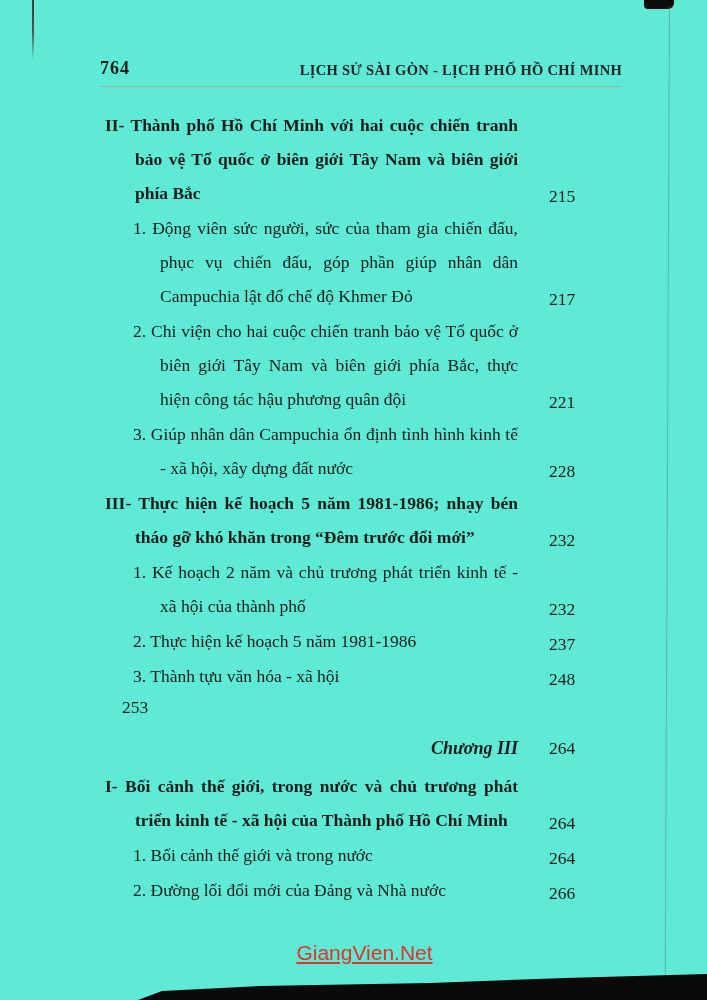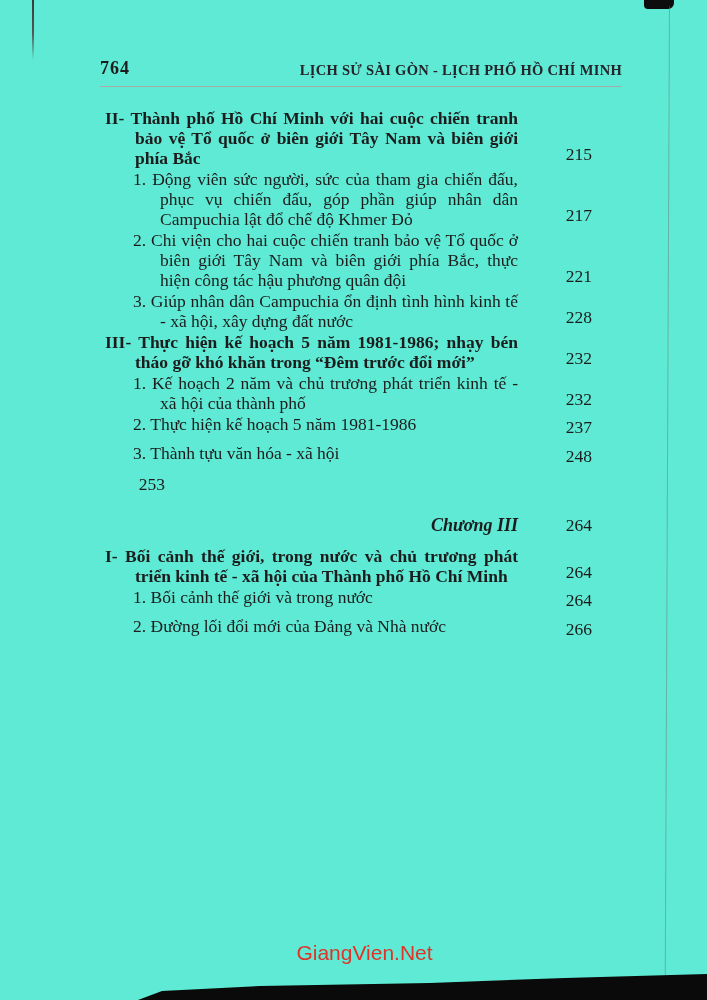--- a/index.html
+++ b/index.html
@@ -22,42 +22,42 @@
   }
   .folio { font-size:18px; font-weight:bold; letter-spacing:1px; }
   .running-title { font-size:14.5px; font-weight:bold; letter-spacing:0.3px; color:#24242a; }
 
   
   .toc { margin:21px 115px 0 105px; }
   .toc-row { display:flex; justify-content:space-between; margin-bottom:1px; }
   .toc-text {
     width:413px; box-sizing:border-box;
     text-align:justify;
-    font-size:17.5px; line-height:20px;
+    font-size:17.5px; line-height:34px;
   }
   .lvl-section .toc-text { font-weight:bold; padding-left:30px; text-indent:-30px; }
   .lvl-item    .toc-text { font-weight:normal; padding-left:55px; text-indent:-27px; }
   .toc-page {
     align-self:flex-end;
     font-size:17.5px; line-height:27.5px;
-    text-align:right; min-width:60px;
+    text-align:center; min-width:60px;
   }
 
   
   .chapter-row { display:flex; justify-content:space-between; margin:13px 0 7px 0; }
   .chapter-text { width:413px; text-align:right; line-height:27.5px; }
   .chapter-kicker { font-size:18px; font-weight:bold; font-style:italic; }
   .chapter-line { font-size:18px; font-weight:bold; letter-spacing:0.2px; }
 
   
   .watermark {
     position:absolute; left:0; right:0; top:941px;
     text-align:center; padding-left:22px;
     font-family:"Liberation Sans","DejaVu Sans",sans-serif;
-    font-size:21px; color:#e13329;
+    font-size:21px; color:#e13329;text-decoration:underline;
   }
 
   
   .art-left-line {
     position:absolute; left:32px; top:0; width:2px; height:60px;
     background:linear-gradient(to bottom,#3a3a3a 0%,#555 55%,rgba(90,90,90,0) 100%);
   }
   .art-top-blob {
     position:absolute; left:644px; top:0; width:30px; height:9px;
     background:#0d0d0d; border-radius:0 0 6px 4px;

